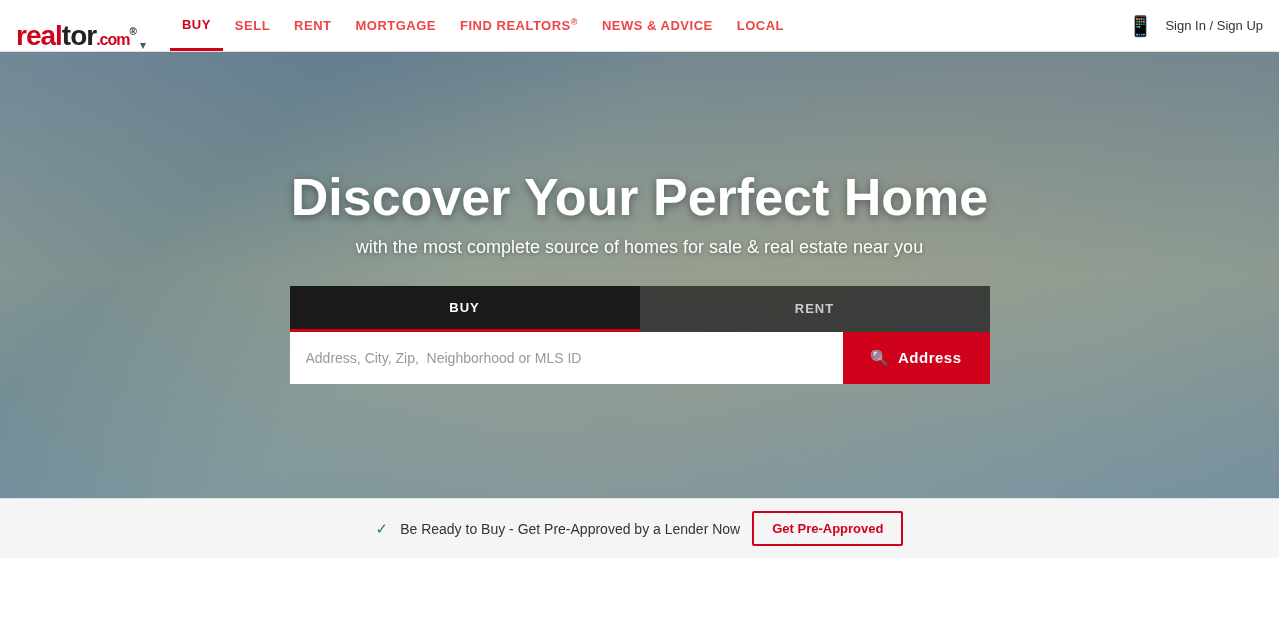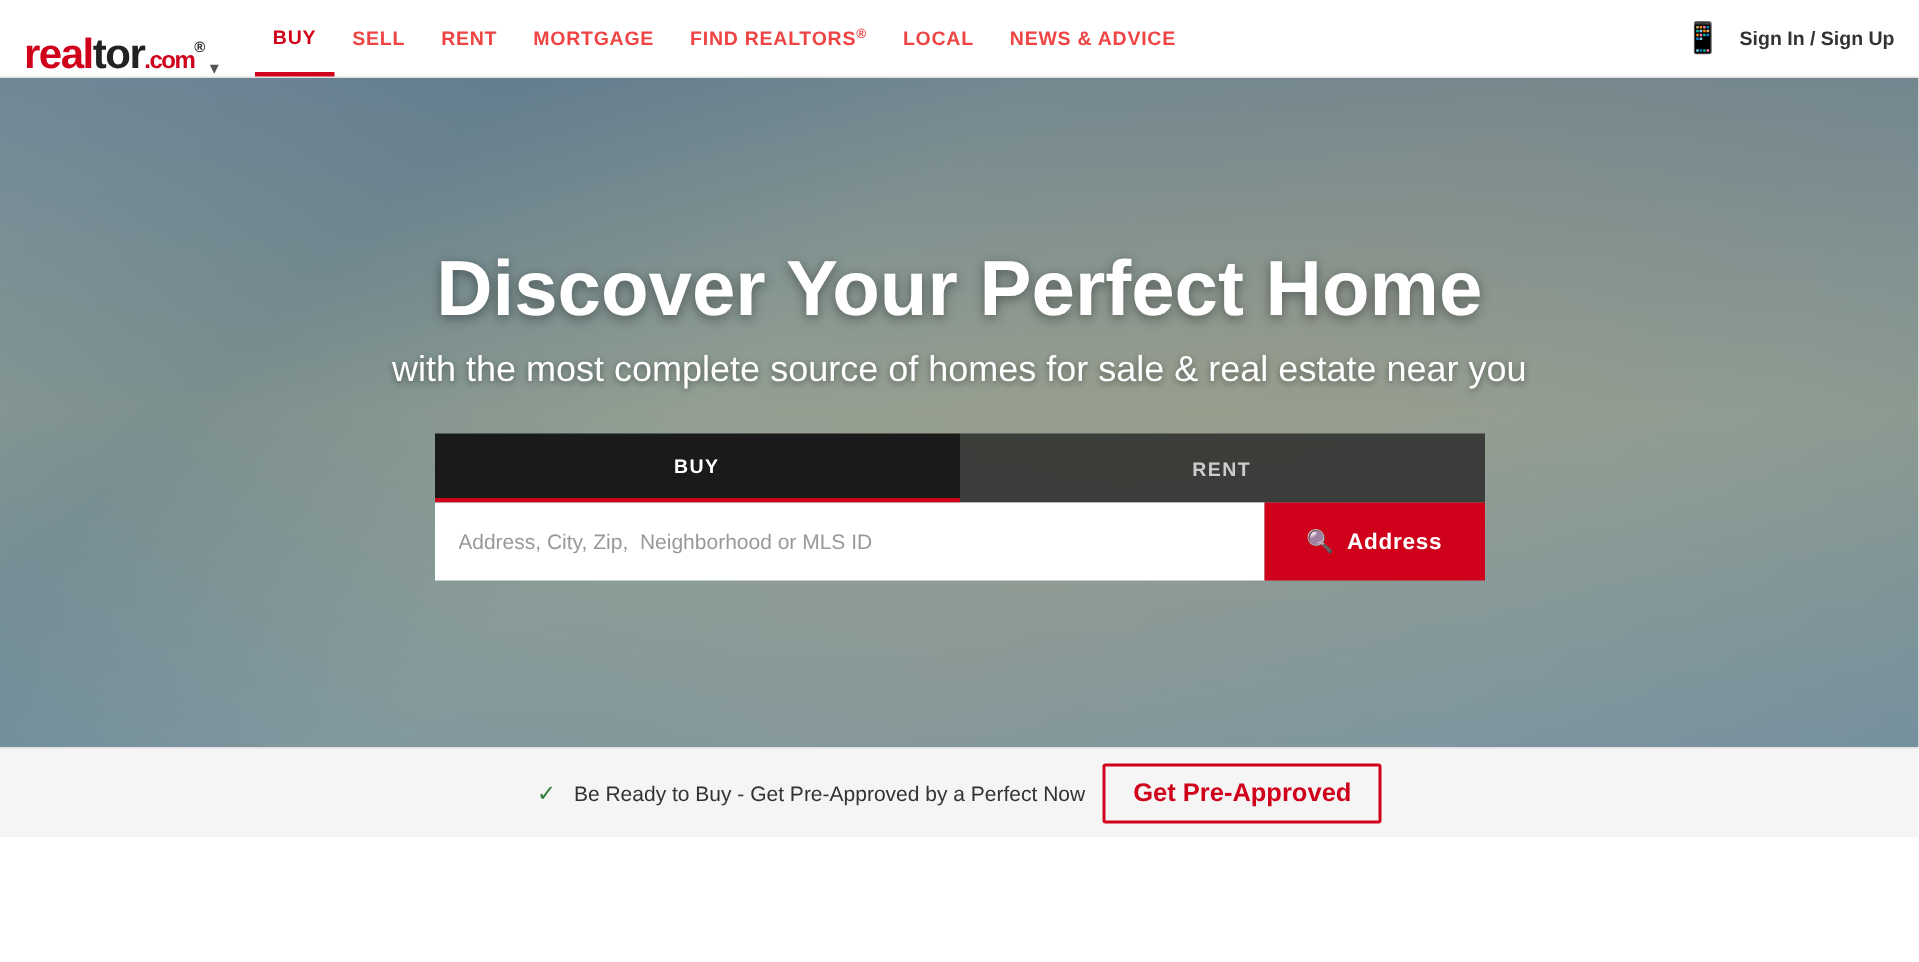--- a/index.html
+++ b/index.html
@@ -63,21 +63,21 @@
       gap: 12px;
     }
     .mobile-icon {
       font-size: 20px;
       color: #333;
     }
     .sign-in-link {
       font-size: 13px;
       color: #333;
       text-decoration: none;
-      font-weight: 700;
+      font-weight: 400;
       text-align: center;
     }
 
     
     .hero {
       position: relative;
       height: 446px;
       background: linear-gradient(rgba(30,30,30,0.35), rgba(30,30,30,0.35)),
         
         linear-gradient(135deg, #b8cdd8 0%, #8aa8ba 20%, #c5cfc0 40%, #d4cdb5 60%, #bcc8c2 80%, #a0b5c0 100%);
@@ -111,21 +111,21 @@
       width: 100%;
       padding: 0 20px;
     }
     .hero-title {
       font-size: 52px;
       font-weight: bold;
       text-shadow: 0 2px 8px rgba(0,0,0,0.4);
       margin-bottom: 10px;
     }
     .hero-subtitle {
-      font-size: 24px;
+      font-size: 18px;
       text-shadow: 0 1px 4px rgba(0,0,0,0.4);
       margin-bottom: 28px;
       font-weight: 400;
     }
 
     
     .search-container {
       position: relative;
       z-index: 2;
       width: 700px;
@@ -196,21 +196,21 @@
       height: 60px;
       border-top: 1px solid #e0e0e0;
     }
     .promo-check { color: #2e7d32; font-size: 15px; }
     .promo-text { font-size: 14px; color: #333; }
     .promo-btn {
       border: 2px solid #d0021b;
       color: #d0021b;
       background: transparent;
       padding: 8px 18px;
-      font-size: 17px;
+      font-size: 13px;
       font-weight: 600;
       cursor: pointer;
       border-radius: 2px;
     }
 
     
     sup { font-size: 9px; }
   </style>
 </head>
 <body>
@@ -233,24 +233,24 @@
     <li>
       <a href="#">RENT</a>
     </li>
     <li>
       <a href="#">MORTGAGE</a>
     </li>
     <li>
       <a href="#">Find REALTORS<sup>®</sup></a>
     </li>
     <li>
+      <a href="#">NEWS &amp; ADVICE</a>
+    </li>
+    <li>
       <a href="#">LOCAL</a>
-    </li>
-    <li>
-      <a href="#">NEWS &amp; ADVICE</a>
     </li>
   </ul>
 
   <div class="nav-right">
     <span class="mobile-icon">📱</span>
     <a href="#" class="sign-in-link">Sign In / Sign Up</a>
   </div>
 </nav>
 
 <section class="hero">
@@ -271,15 +271,15 @@
           <span>🔍</span>
           <span>Address</span>
         </button>
       </div>
     </div>
   </div>
 </section>
 
 <div class="promo-bar">
   <span class="promo-check">✓</span>
-  <span class="promo-text">Be Ready to Buy - Get Pre-Approved by a Perfect Now</span>
+  <span class="promo-text">Be Ready to Buy - Get Pre-Approved by a Lender Now</span>
   <button class="promo-btn">Get Pre-Approved</button>
 </div>
 
 </body></html>

